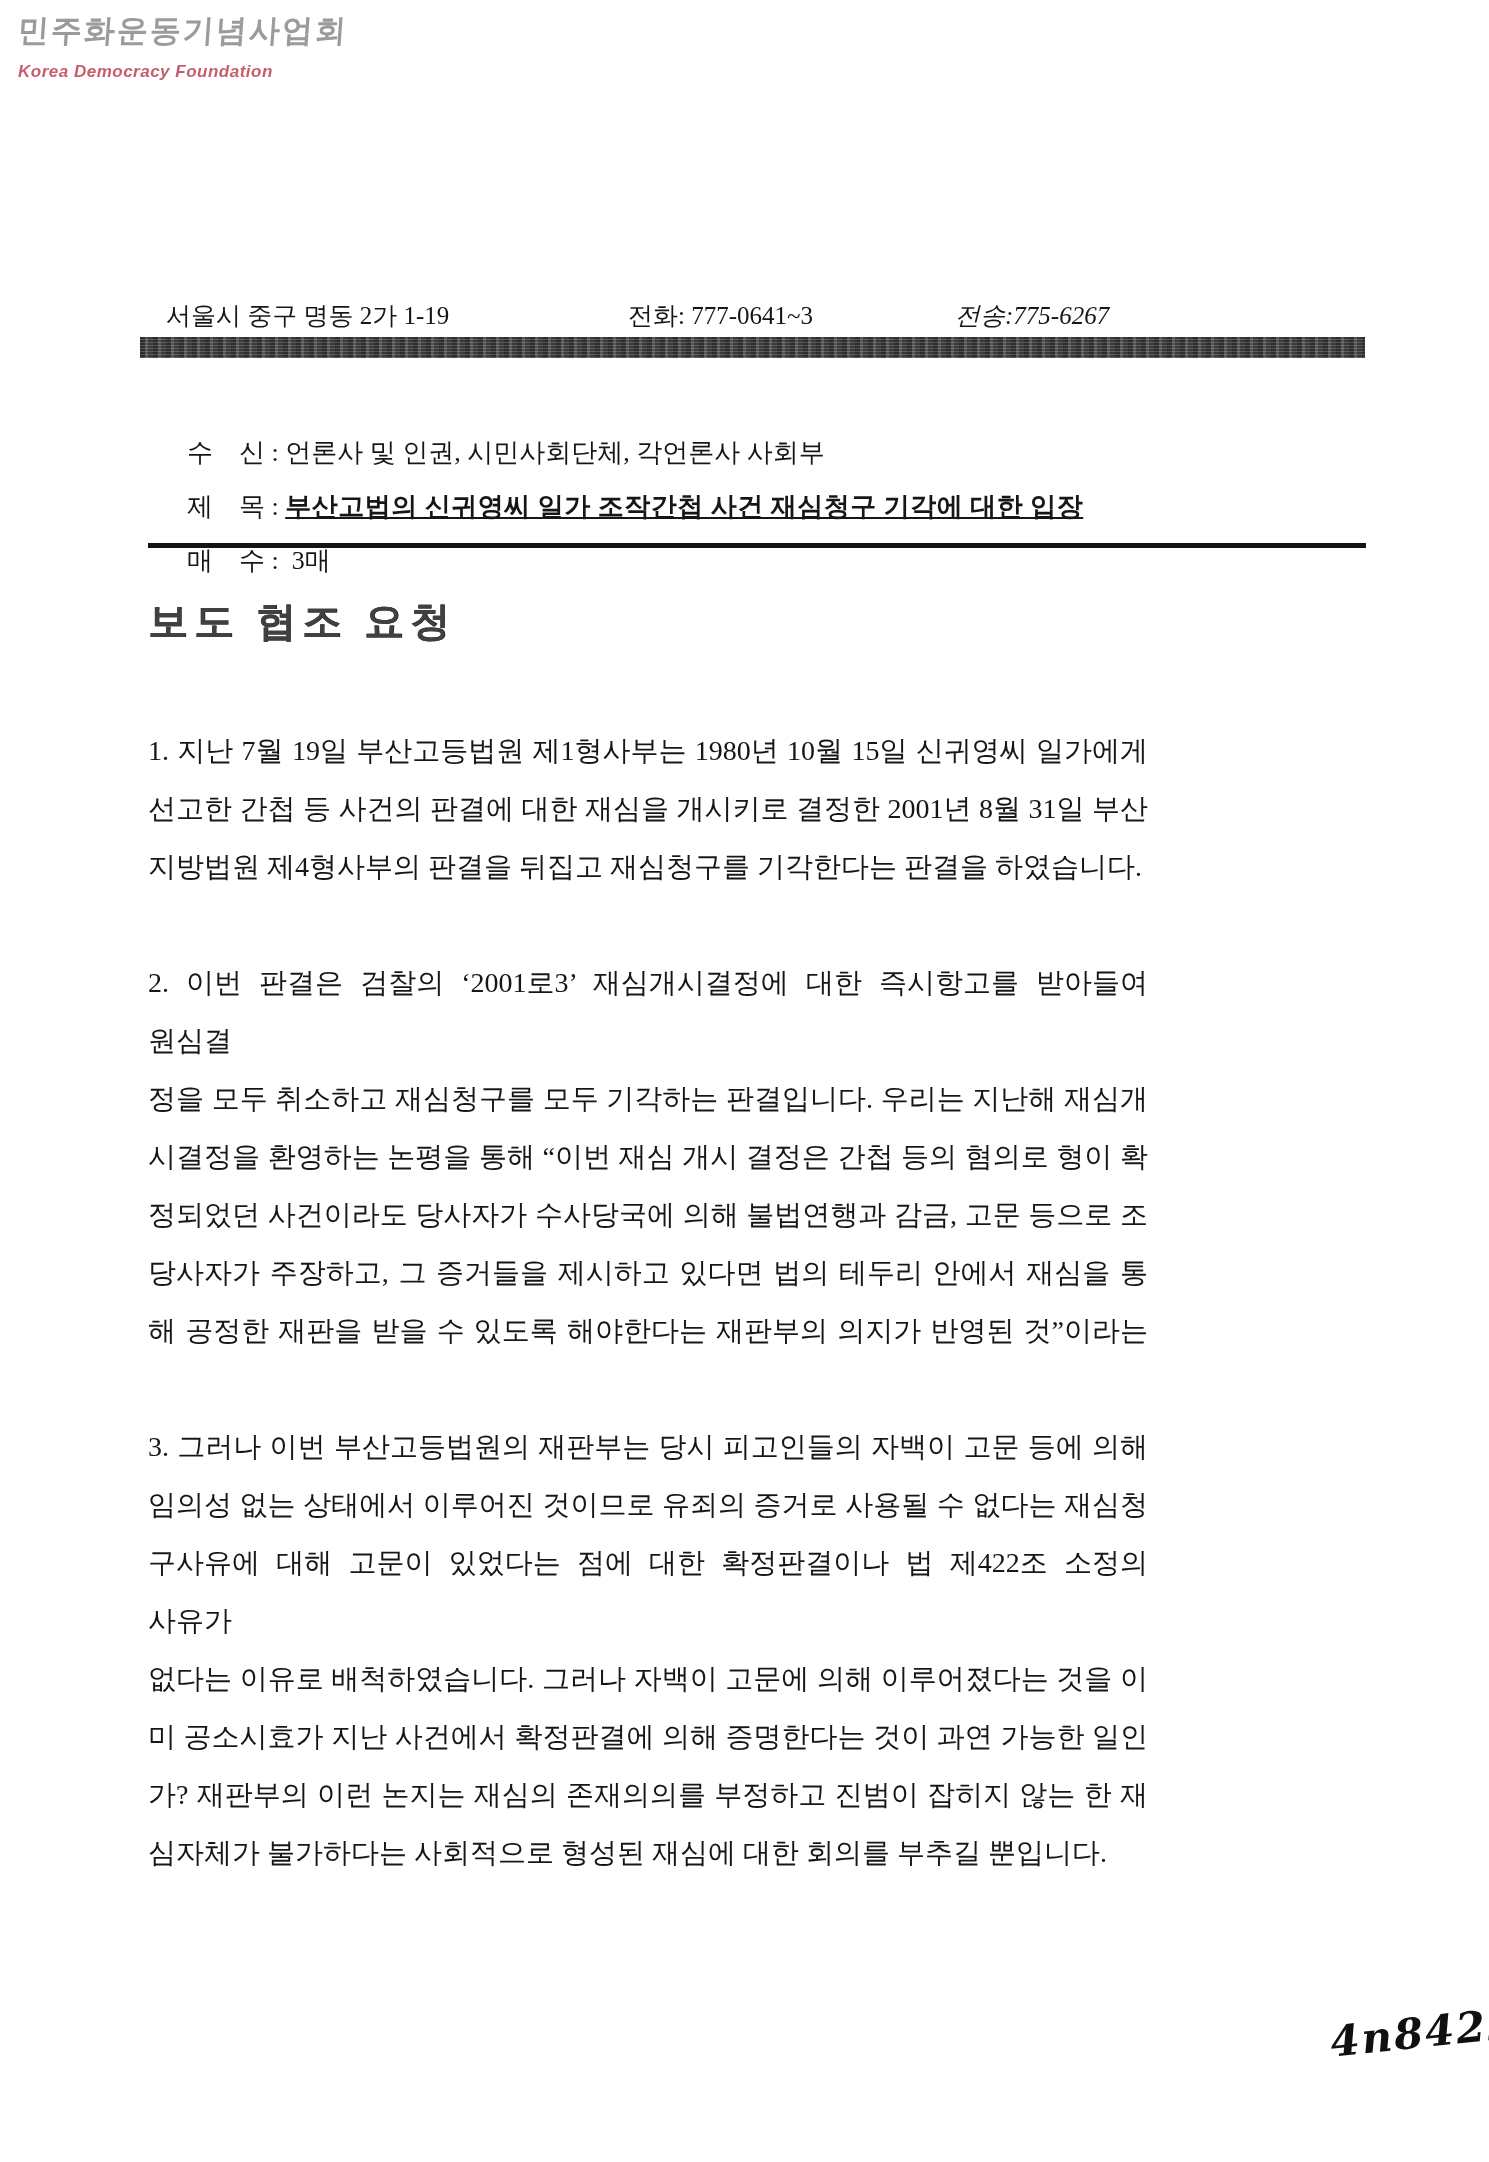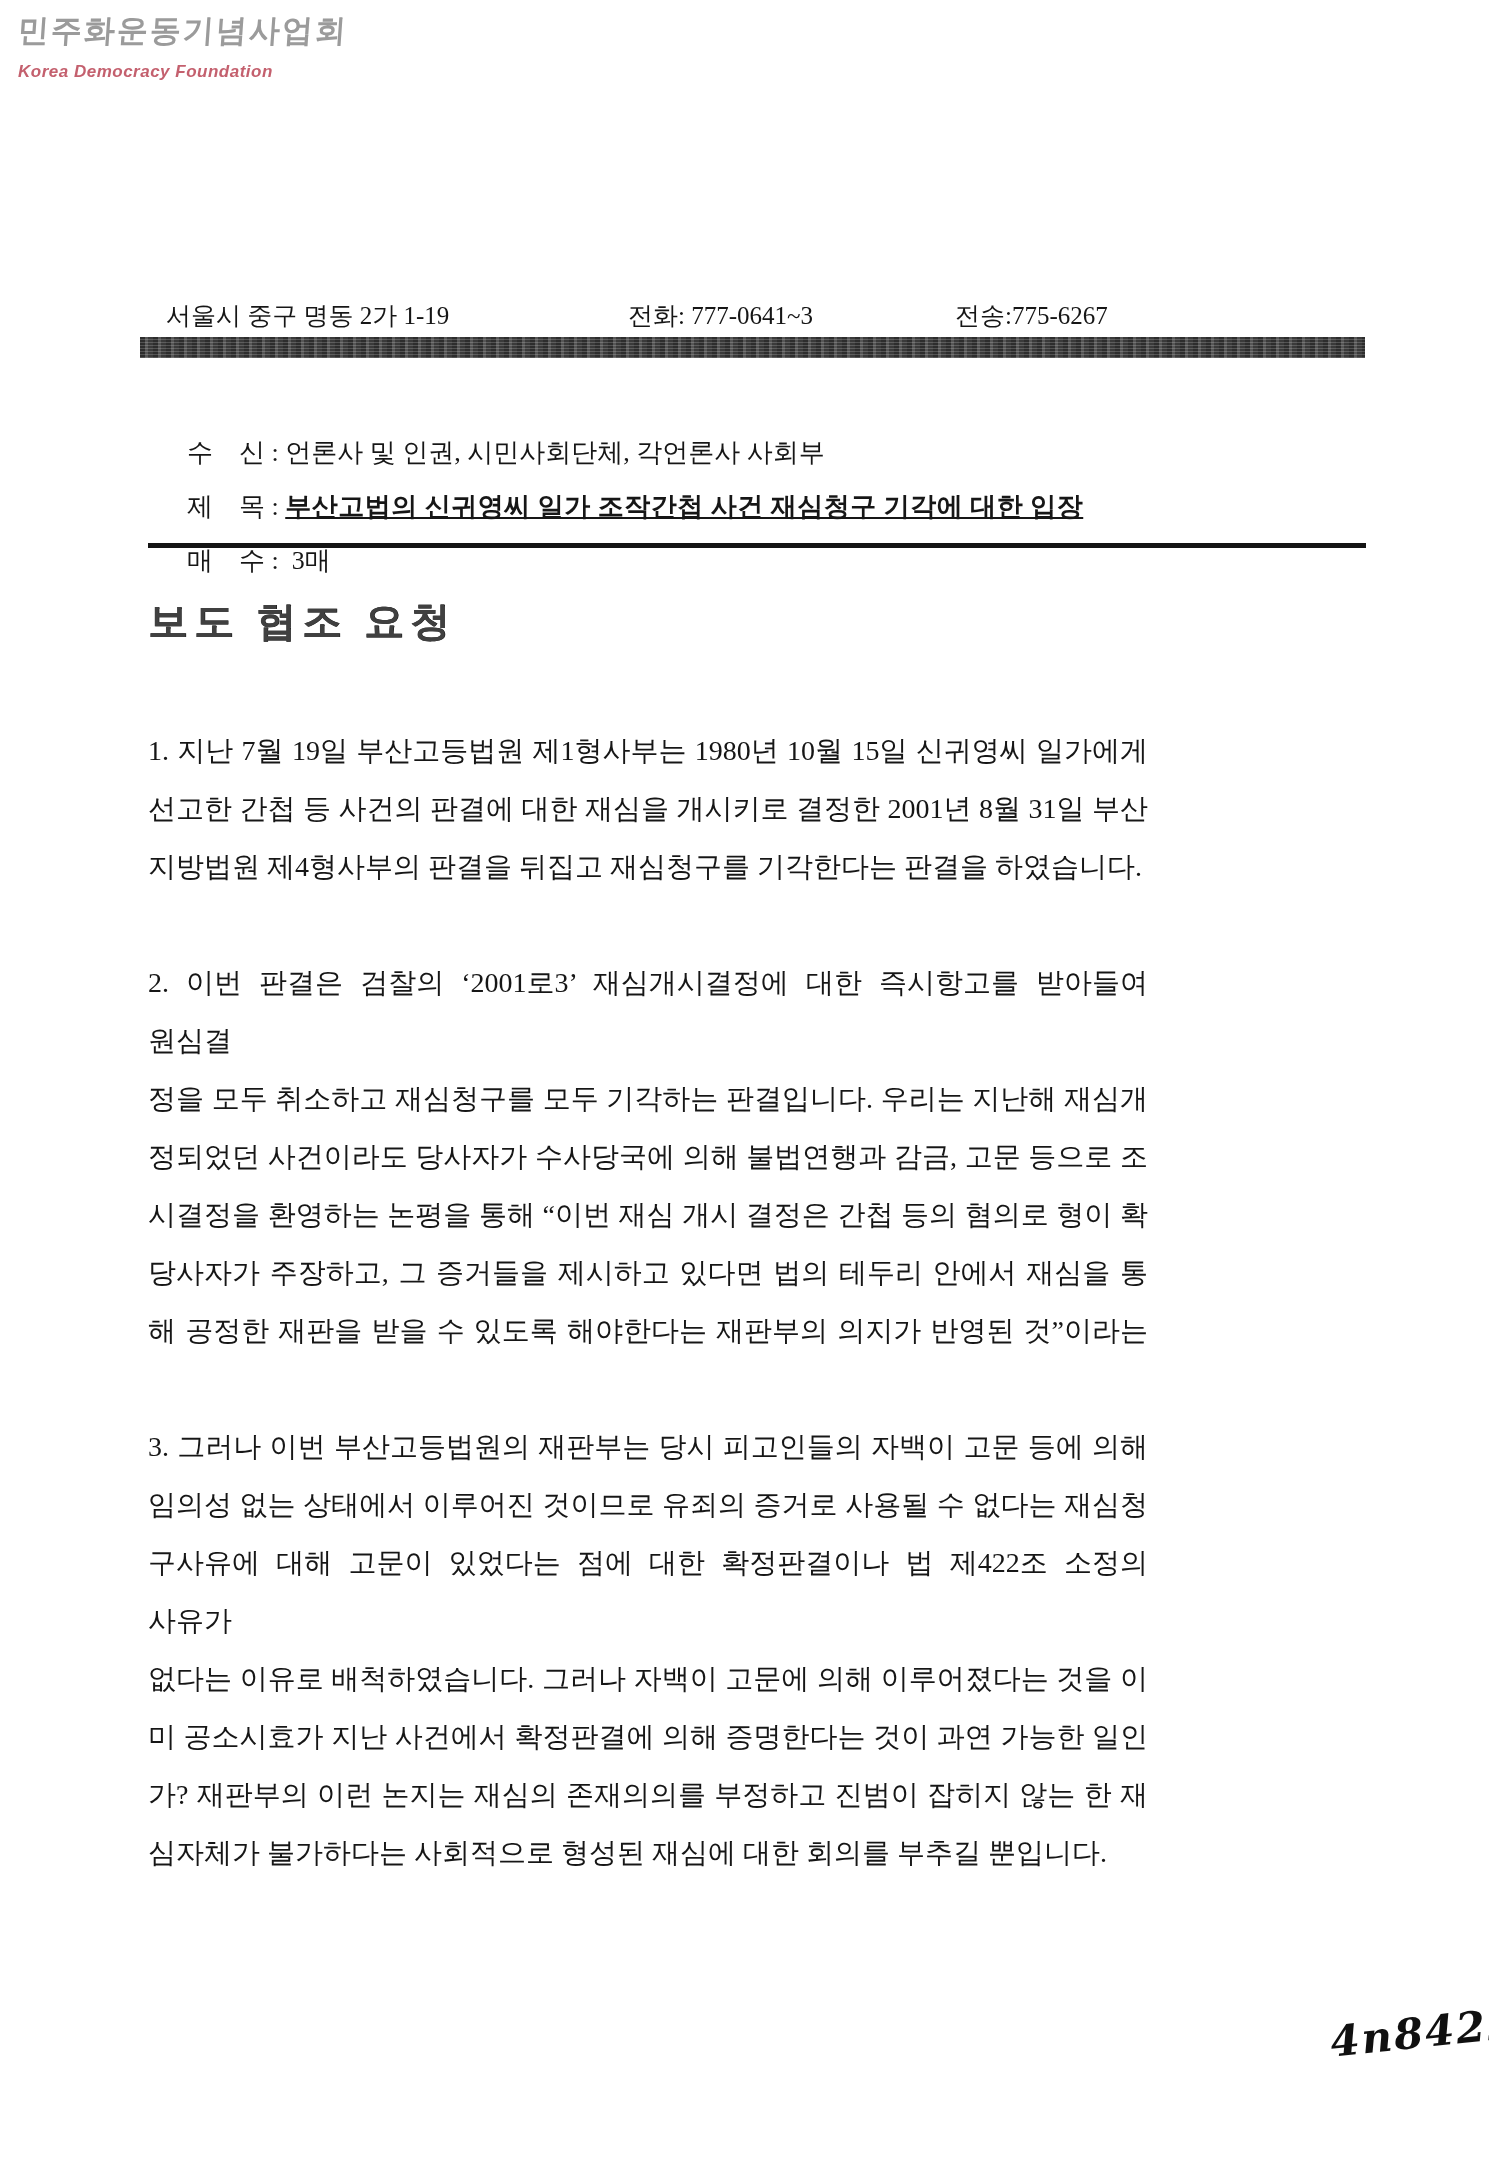--- a/index.html
+++ b/index.html
@@ -39,21 +39,21 @@
     margin: 0;
     font-size: 60px;
     font-weight: 900;
     letter-spacing: 16px;
     line-height: 1.1;
     color: #0d0d0d;
     text-shadow: 1px 0 0 #0d0d0d;
   }
   .addr  { position: absolute; left: 166px; top: 299px; font-size: 25px; }
   .phone { position: absolute; left: 628px; top: 299px; font-size: 25px; }
-  .fax   { position: absolute; left: 955px; top: 299px; font-size: 25px; }
+  .fax   { position: absolute; left: 955px; top: 299px; font-size: 25px; font-style: italic; }
   .bar {
     position: absolute;
     left: 140px; top: 337px;
     width: 1225px; height: 21px;
     background:
       repeating-linear-gradient(0deg, rgba(255,255,255,0.18) 0 1px, transparent 1px 3px),
       repeating-linear-gradient(90deg, #2d2d2d 0 5px, #565656 5px 8px, #3a3a3a 8px 13px);
     background-color: #3c3c3c;
   }
   
@@ -139,22 +139,22 @@
 
     <div class="paragraph">
       <div class="line">1. 지난 7월 19일  부산고등법원 제1형사부는 1980년 10월 15일 신귀영씨 일가에게</div>
       <div class="line">선고한 간첩 등 사건의 판결에 대한 재심을 개시키로 결정한 2001년 8월 31일 부산</div>
       <div class="line last">지방법원 제4형사부의 판결을 뒤집고 재심청구를 기각한다는 판결을 하였습니다.</div>
     </div>
 
     <div class="paragraph">
       <div class="line">2. 이번 판결은 검찰의 ‘2001로3’ 재심개시결정에 대한 즉시항고를 받아들여 원심결</div>
       <div class="line">정을 모두 취소하고 재심청구를 모두 기각하는 판결입니다. 우리는 지난해 재심개</div>
+      <div class="line">시결정을 환영하는 논평을 통해 “이번 재심 개시 결정은 간첩 등의 혐의로 형이 확</div>
       <div class="line">정되었던 사건이라도 당사자가 수사당국에 의해 불법연행과 감금, 고문 등으로 조</div>
-      <div class="line">시결정을 환영하는 논평을 통해 “이번 재심 개시 결정은 간첩 등의 혐의로 형이 확</div>
       <div class="line">당사자가 주장하고, 그 증거들을 제시하고 있다면 법의 테두리 안에서 재심을 통</div>
       <div class="line">해 공정한 재판을 받을 수 있도록 해야한다는 재판부의 의지가 반영된 것”이라는</div>
     </div>
 
     <div class="paragraph">
       <div class="line">3. 그러나 이번 부산고등법원의 재판부는 당시 피고인들의 자백이 고문 등에 의해</div>
       <div class="line">임의성 없는 상태에서 이루어진 것이므로 유죄의 증거로 사용될 수 없다는 재심청</div>
       <div class="line">구사유에 대해 고문이 있었다는 점에 대한 확정판결이나 법 제422조 소정의 사유가</div>
       <div class="line">없다는 이유로 배척하였습니다. 그러나 자백이 고문에 의해 이루어졌다는 것을 이</div>
       <div class="line">미 공소시효가 지난 사건에서 확정판결에 의해 증명한다는 것이 과연 가능한 일인</div>

